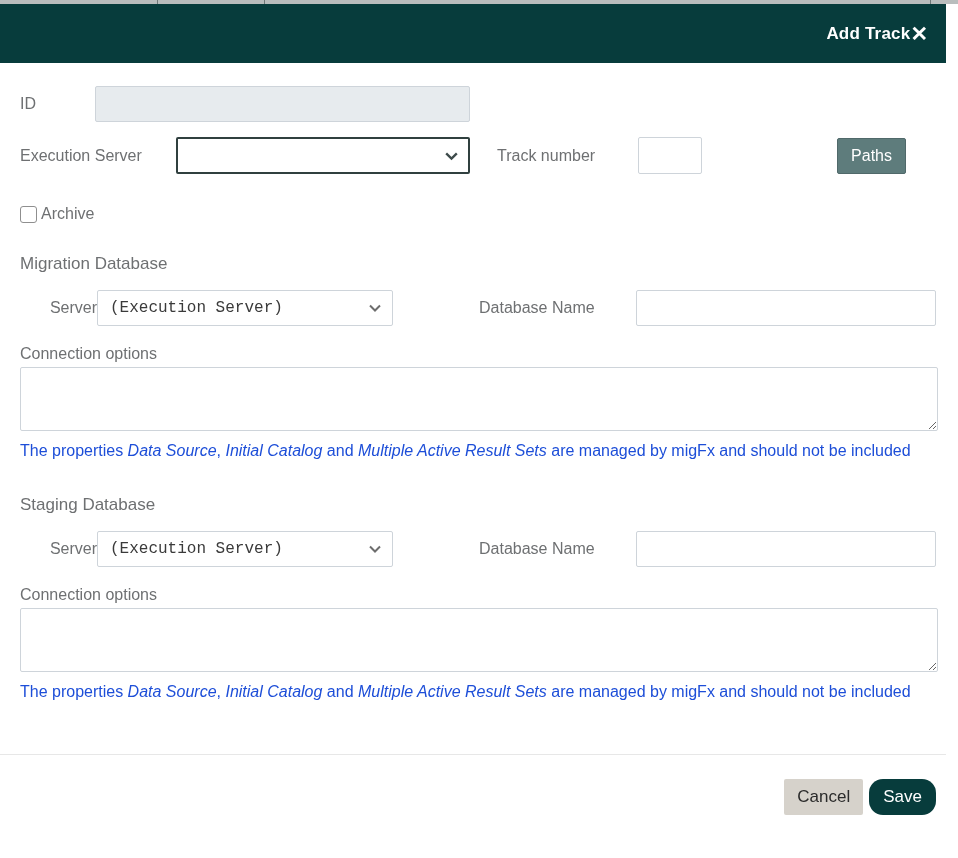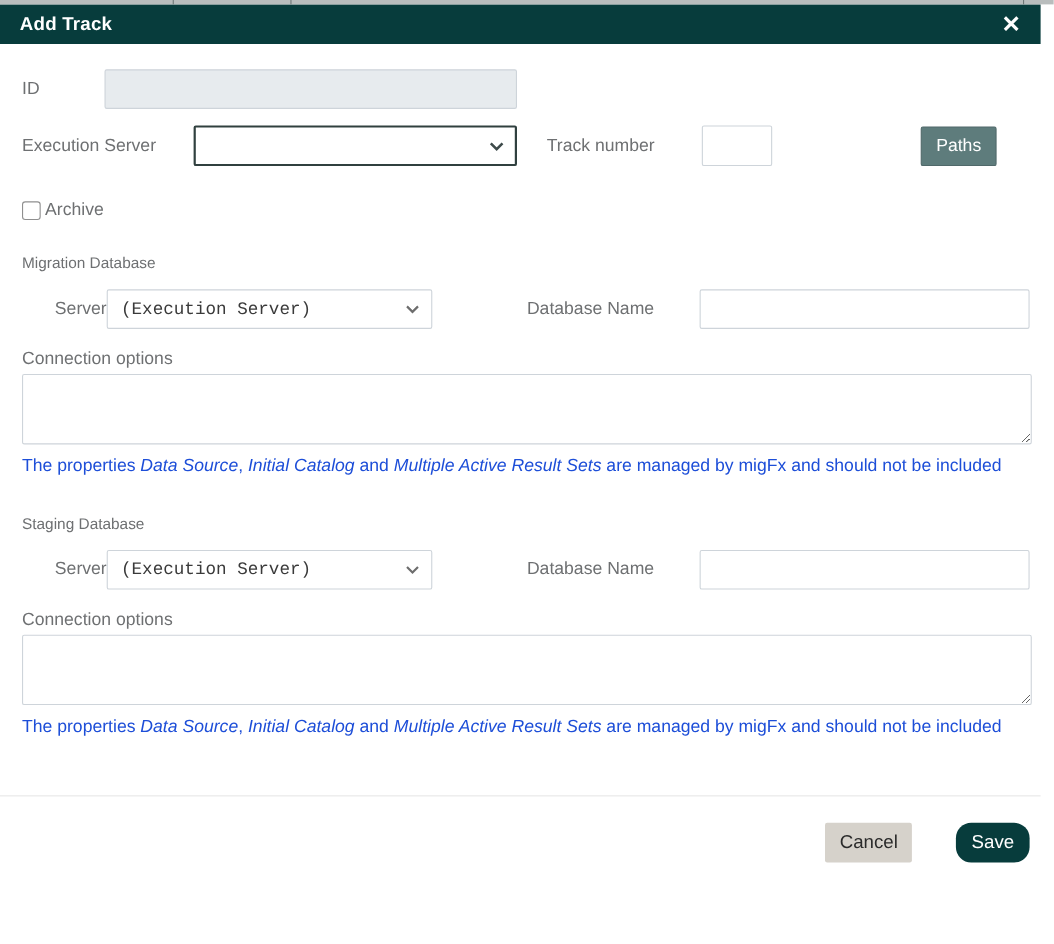--- a/index.html
+++ b/index.html
@@ -10,23 +10,23 @@
   }
   
   .top-strip{position:relative;height:4px;background:#b9bdbd;}
   .strip-line{position:absolute;top:0;width:1px;height:4px;background:#6f7878;}
   .strip-line.l1{left:157px;}
   .strip-line.l2{left:264px;}
   .strip-line.l3{left:930px;}
 
   .modal{width:946px;background:#fff;}
   .modal-header{
-    height:36px;background:#073c3c;color:#fff;
-    display:flex;align-items:center;justify-content:space-between;
-    padding:0 18px;box-sizing:border-box;gap:48px;
+    height:59px;background:#073c3c;color:#fff;
+    display:flex;align-items:center;justify-content:flex-end;
+    padding:0 18px;box-sizing:border-box;
   }
   .modal-title{font-size:17px;font-weight:bold;letter-spacing:.2px;}
   .close-x{font-size:21px;font-weight:bold;line-height:1;cursor:pointer;color:#fff;}
 
   .modal-body{padding:0 10px 0 20px;box-sizing:border-box;color:#6e7072;font-size:16px;}
   .row{display:flex;align-items:center;}
   label{color:#6e7072;}
 
   
   .row-id{margin-top:23px;height:36px;}
@@ -68,21 +68,21 @@
   
   .row-archive{margin-top:31px;height:18px;}
   .chk{
     appearance:none;-webkit-appearance:none;margin:0;
     width:17px;height:17px;border:1px solid #8f8f8f;border-radius:3px;
     background:#fff;cursor:pointer;
   }
   .row-archive label{margin-left:4px;}
 
   
-  .section-heading{margin-top:31px;font-size:14px;color:#6e7072;}
+  .section-heading{margin-top:31px;font-size:17px;color:#6e7072;}
   .row-db{margin-top:16px;height:36px;}
   .row-db .lbl-server{width:77px;text-align:right;}
   .select-server{width:296px;height:36px;}
   .lbl-dbname{margin-left:86px;width:132px;}
   .input-dbname{
     width:300px;height:36px;margin-left:25px;box-sizing:border-box;
     border:1px solid #ced4da;border-radius:2px;background:#fff;
     font-family:"Liberation Sans",sans-serif;font-size:16px;padding:0 10px;
   }
   .lbl-conn{display:block;margin-top:19px;}
@@ -91,21 +91,21 @@
     border:1px solid #ced4da;border-radius:2px;resize:both;
     font-family:"Liberation Sans",sans-serif;font-size:15px;color:#333;padding:6px 10px;
   }
   .note{margin-top:6px;width:912px;line-height:27px;color:#1d4ed8;}
   .note em{font-style:italic;}
 
   
   .modal-footer{
     margin-top:49px;border-top:1px solid #e7e7e7;
     display:flex;justify-content:flex-end;align-items:flex-end;
-    padding:24px 10px 23px 20px;gap:40px;
+    padding:24px 10px 23px 20px;gap:6px;
   }
   .btn{
     font-family:"Liberation Sans",sans-serif;font-size:17px;
     border:none;border-radius:2px;height:36px;cursor:pointer;
   }
   .btn-cancel{background:#d6d2cb;color:#2b2b2b;padding:0 13px;}
   .btn-save{background:#073c3c;color:#fff;padding:0 14px;border-radius:14px;}
 </style>
 </head>
 <body>

